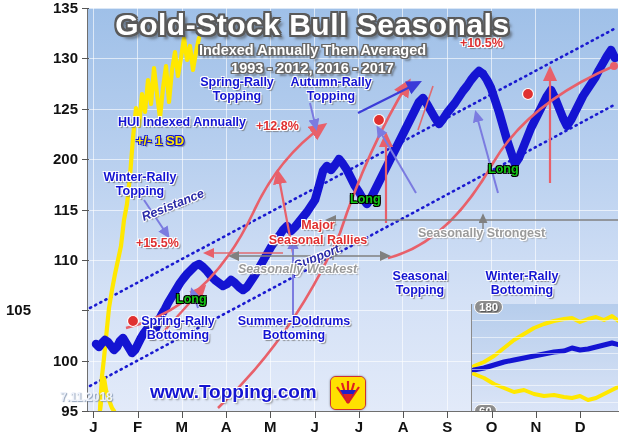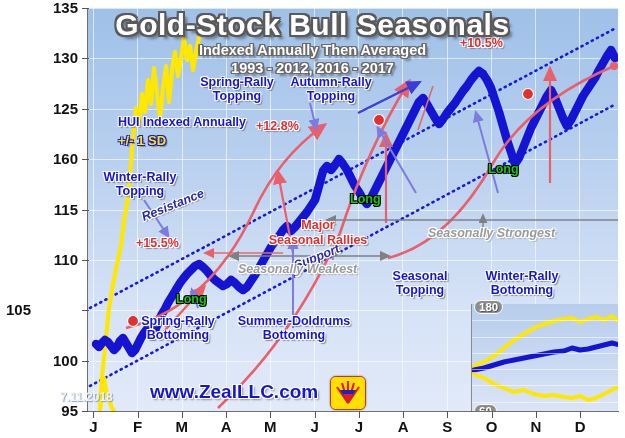--- a/index.html
+++ b/index.html
@@ -45,21 +45,21 @@
   .ann-gray{color:#9a9a9a;font-size:12.5px;text-align:center;
        text-shadow:1px 1px 0 #fff,-1px 1px 0 #fff,1px -1px 0 #fff,-1px -1px 0 #fff,
                    2px 2px 1px rgba(150,150,150,.6);}
   .ann-green{color:#14c814;font-size:12.5px;
        text-shadow:1px 1px 0 #000,-1px 1px 0 #000,1px -1px 0 #000,-1px -1px 0 #000;}
   .ann-dkblue-it{color:#2a2aa8;font-size:12.5px;font-style:italic;
        text-shadow:1px 1px 0 #fff,-1px 1px 0 #fff,1px -1px 0 #fff,-1px -1px 0 #fff,
                    2px 2px 1px rgba(120,120,120,.7);}
   .ann-yellow{color:#ffe800;font-size:13px;
        text-shadow:1px 1px 0 #1414d2,-1px 1px 0 #1414d2,1px -1px 0 #1414d2,-1px -1px 0 #1414d2,
-                   2px 2px 1px rgba(110,110,110,.7);}
+                   2px 2px 1px rgba(110,110,110,.7);margin-left:18px;}
 
   
   #title{
     position:absolute;left:0;right:0;top:8px;text-align:center;
     font-size:30px;font-weight:700;color:#ffffff;letter-spacing:.5px;
     font-family:"Liberation Sans",sans-serif;
     text-shadow:2px 0 0 #5a5a5a,-2px 0 0 #5a5a5a,0 2px 0 #5a5a5a,0 -2px 0 #5a5a5a,
                 2px 2px 0 #5a5a5a,-2px 2px 0 #5a5a5a,2px -2px 0 #5a5a5a,-2px -2px 0 #5a5a5a,
                 4px 4px 3px rgba(60,60,60,.6);
   }
@@ -258,21 +258,21 @@
 
     <div class="ann ann-red" style="left:48px;top:229px;">+15.5%</div>
     <div class="ann ann-red" style="left:168px;top:112px;">+12.8%</div>
     <div class="ann ann-red" style="left:372px;top:29px;">+10.5%</div>
 
     <div class="ann ann-red" style="left:195px;top:211px;width:70px;">Major</div>
     <div class="ann ann-red" style="left:160px;top:226px;width:140px;">Seasonal Rallies</div>
 
 
     <div class="ann ann-gray" style="left:150px;top:255px;font-style:italic;">Seasonally Weakest</div>
-    <div class="ann ann-gray" style="left:340px;top:219px;font-style:italic;">Seasonally Strongest</div>
+    <div class="ann ann-gray" style="left:330px;top:219px;">Seasonally Strongest</div>
 
     <div class="ann ann-green" style="left:88px;top:285px;">Long</div>
     <div class="ann ann-green" style="left:262px;top:185px;">Long</div>
     <div class="ann ann-green" style="left:400px;top:155px;">Long</div>
 
     <div class="ann ann-blue" style="left:30px;top:307px;width:120px;">Spring-Rally</div>
     <div class="ann ann-blue" style="left:30px;top:321px;width:120px;">Bottoming</div>
 
     <div class="ann ann-blue" style="left:142px;top:307px;width:128px;">Summer-Doldrums</div>
     <div class="ann ann-blue" style="left:142px;top:321px;width:128px;">Bottoming</div>
@@ -319,21 +319,21 @@
 
   <div id="yaxis"></div>
   <div id="xaxis"></div>
   <div id="yaxis-labels">
       <div class="ylabel" style="position: absolute; left: 6px; width: 72px; text-align: right; top: -1px;">135</div>
       <div class="ytick" style="top: 8px;"></div>
       <div class="ylabel" style="position: absolute; left: 6px; width: 72px; text-align: right; top: 49.375px;">130</div>
       <div class="ytick" style="top: 58.375px;"></div>
       <div class="ylabel" style="position: absolute; left: 6px; width: 72px; text-align: right; top: 99.75px;">125</div>
       <div class="ytick" style="top: 108.75px;"></div>
-      <div class="ylabel" style="position: absolute; left: 6px; width: 72px; text-align: right; top: 150.125px;">160</div>
+      <div class="ylabel" style="position: absolute; left: 6px; width: 72px; text-align: right; top: 150.125px;">200</div>
       <div class="ytick" style="top: 159.125px;"></div>
       <div class="ylabel" style="position: absolute; left: 6px; width: 72px; top: 200.5px;">115</div>
       <div class="ytick" style="top: 209.5px;"></div>
       <div class="ylabel" style="position: absolute; left: 6px; width: 72px; text-align: right; top: 250.875px;">110</div>
       <div class="ytick" style="top: 259.875px;"></div>
       <div class="ylabel" style="position: absolute; left: 6px; width: 72px; text-align: left; top: 301.25px;">105</div>
       <div class="ytick" style="top: 310.25px;"></div>
       <div class="ylabel" style="position: absolute; left: 6px; width: 72px; text-align: right; top: 351.625px;">100</div>
       <div class="ytick" style="top: 360.625px;"></div>
       <div class="ylabel" style="position: absolute; left: 6px; width: 72px; text-align: right; top: 402px;">95</div>
@@ -359,21 +359,21 @@
       <div class="xlabel" style="left: 447.31px;">S</div>
       <div class="xtick" style="left: 447.31px;"></div>
       <div class="xlabel" style="left: 491.56px;">O</div>
       <div class="xtick" style="left: 491.56px;"></div>
       <div class="xlabel" style="left: 535.81px;">N</div>
       <div class="xtick" style="left: 535.81px;"></div>
       <div class="xlabel" style="left: 580.06px;">D</div>
       <div class="xtick" style="left: 580.06px;"></div>
     </div>
 
-  <div id="site">www.ZealLLC.com</div>
+  <div id="site">www.Topping.com</div>
   <div id="datestamp">7.11.2018</div>
 
   <div id="logo">
     <svg viewBox="0 0 34 32" style="width:34px;height:32px;">
       <rect x="0" y="0" width="34" height="32" fill="#ffe000"></rect>
       <g stroke="#e02020" stroke-width="2.2">
         <path d="M17,26 L6,10"></path>
           <path d="M17,26 L11,6"></path>
           <path d="M17,26 L17,4"></path>
         <path d="M17,26 L23,6"></path>

